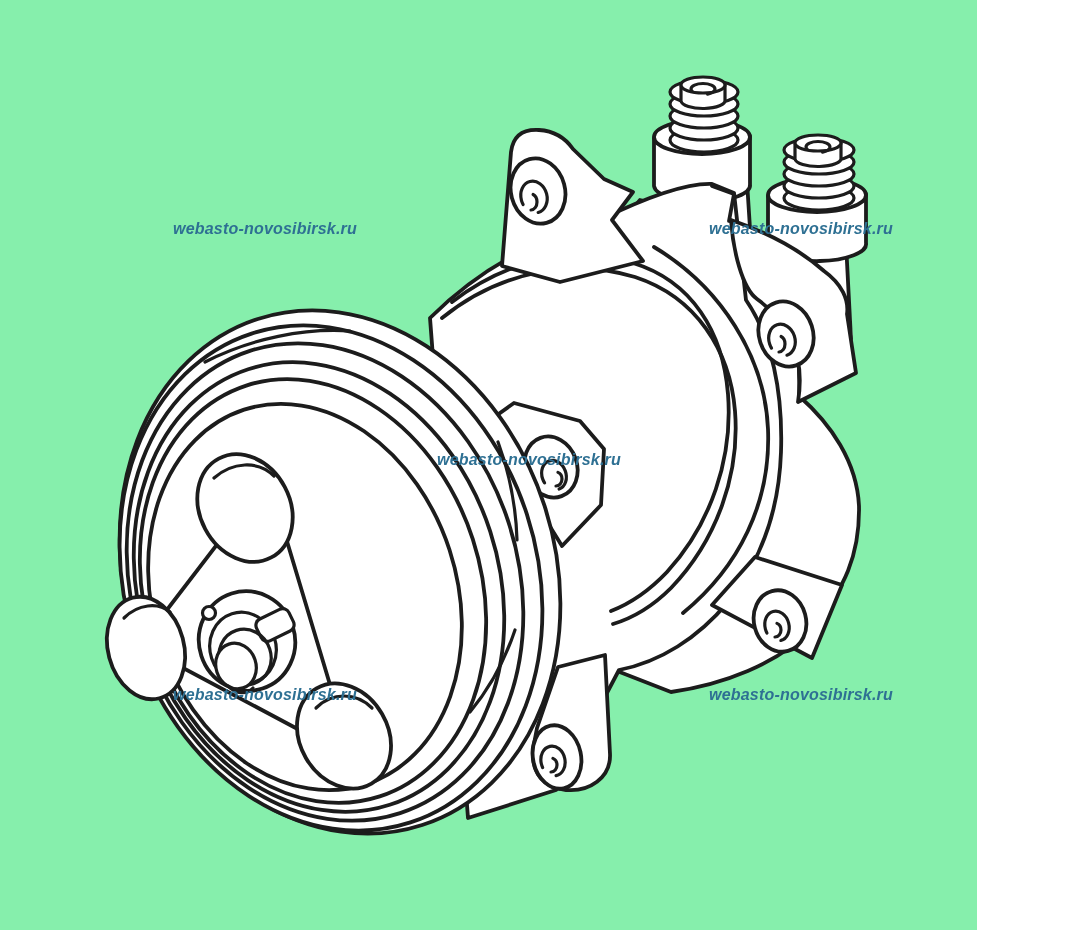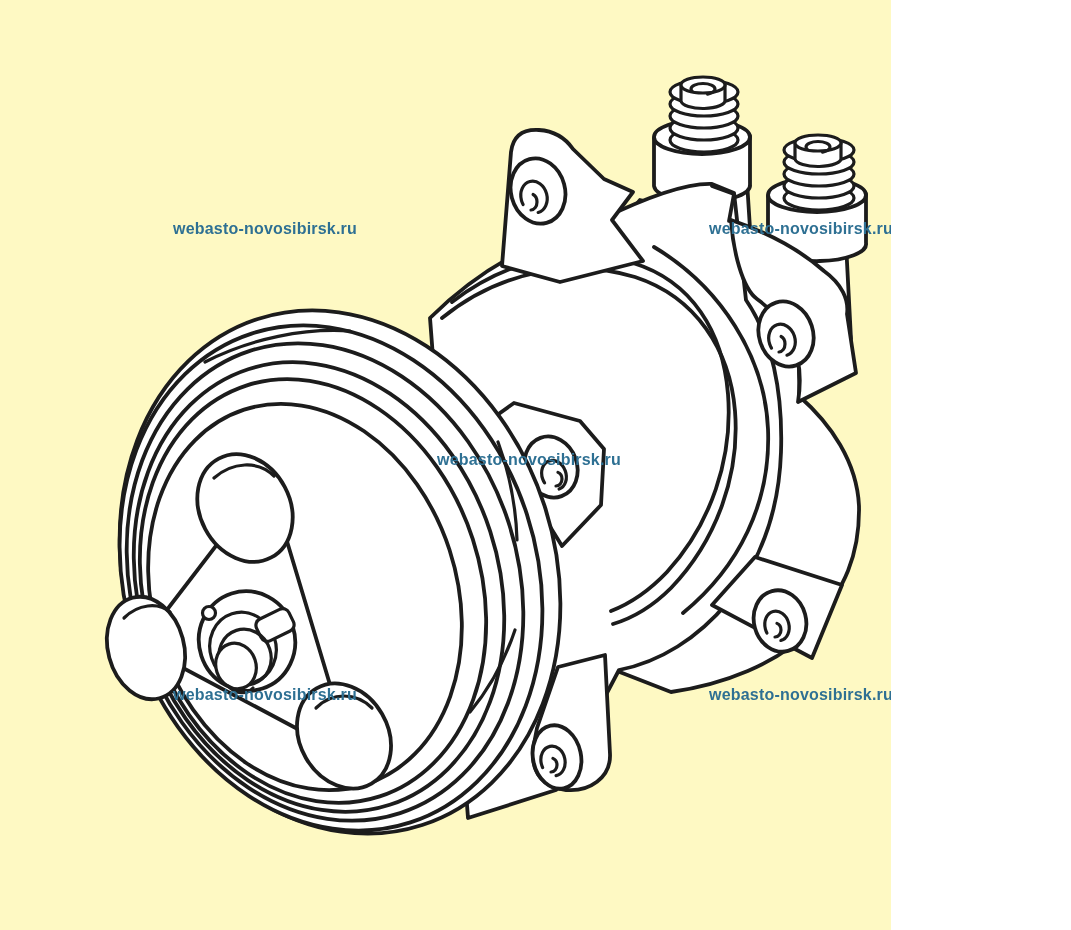--- a/index.html
+++ b/index.html
@@ -1,21 +1,22 @@
 <!DOCTYPE html>
 <html><head>
 <meta charset="utf-8">
 <style>
   html,body{margin:0;padding:0;background:#ffffff;}
   .stage{
     position:relative;
-    width:891px;height:930px;
-    background:#fef9c3;
+    width:977px;height:930px;
+    background:#86efac;
     overflow:hidden;
     font-family:"Liberation Sans",sans-serif;
+    font-style:italic;
   }
   .stage svg{position:absolute;left:0;top:0;}
   .line{fill:none;stroke:#1c1c1c;stroke-width:3.8;stroke-linecap:round;stroke-linejoin:round;}
   .thin{fill:none;stroke:#1c1c1c;stroke-width:3.2;stroke-linecap:round;stroke-linejoin:round;}
   .solid{fill:#ffffff;stroke:#1c1c1c;stroke-width:3.8;stroke-linecap:round;stroke-linejoin:round;}
   .solidthin{fill:#ffffff;stroke:#1c1c1c;stroke-width:3.2;stroke-linecap:round;stroke-linejoin:round;}
   .fillonly{fill:#ffffff;stroke:none;}
   .watermark{
     position:absolute;
     color:#2e7093;

